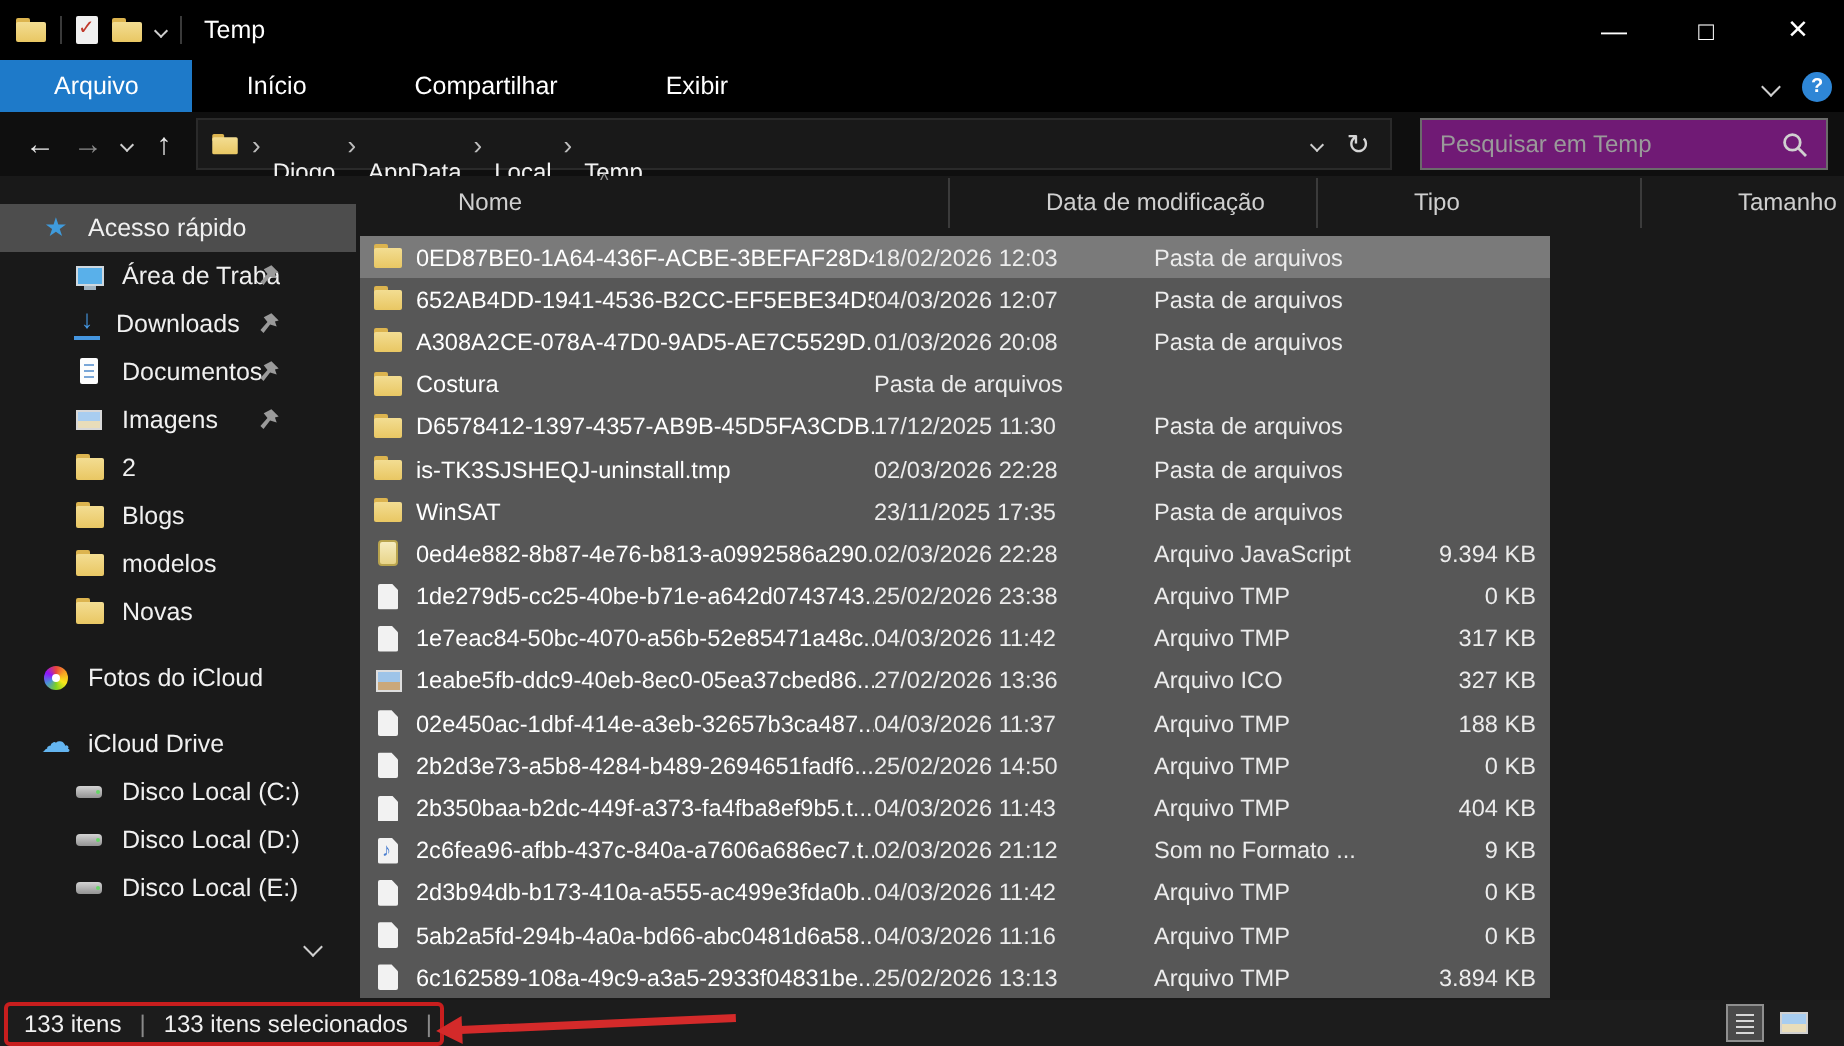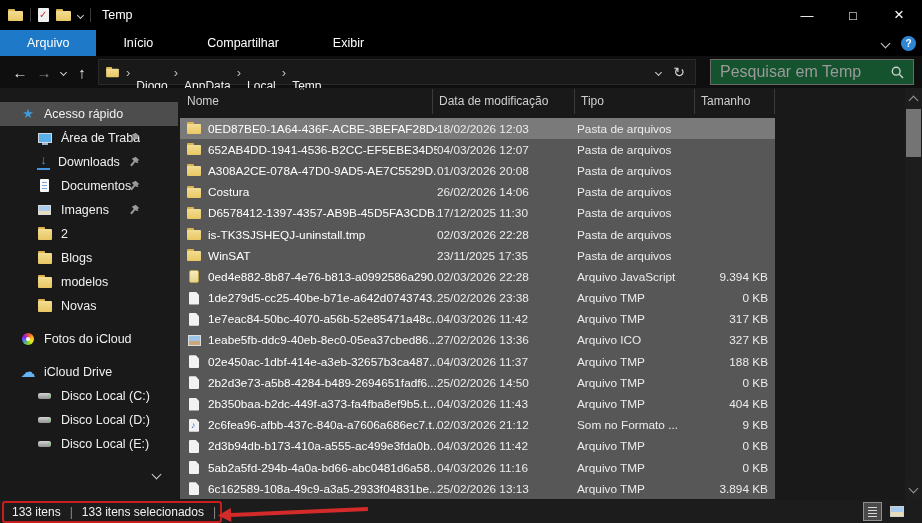--- a/index.html
+++ b/index.html
@@ -33,21 +33,21 @@
   
   .addr{height:32px;background:#0f0f0f;display:flex;align-items:center;padding:0 8px;}
   .nav-ic{width:24px;text-align:center;font-size:15px;color:#e8e8e8;flex:none;}
   .nav-ic.dim{color:#8a8a8a;}
   .nav-drop{width:14px;flex:none;display:flex;justify-content:center;}
   .crumb-field{flex:none;width:584px;height:24px;margin-left:4px;background:#191919;border:1px solid #2a2a2a;display:flex;align-items:center;padding:0 6px;font-size:12px;gap:3px;}
   .crumb-sep{color:#bdbdbd;font-size:13px;padding:0 3px;}
   .crumb{color:#f2f2f2;margin-top:28px;}
   .crumb-right{margin-left:auto;display:flex;align-items:center;gap:12px;padding-right:4px;}
   .refresh{font-size:14px;color:#d5d5d5;}
-  .search-field{flex:1;height:24px;margin-left:14px;background:#14532d;border:1px solid #6b6b6b;display:flex;align-items:center;padding:0 9px;font-size:16px;color:#9a9a9a;}
+  .search-field{flex:1;height:24px;margin-left:14px;background:#701a75;border:1px solid #6b6b6b;display:flex;align-items:center;padding:0 9px;font-size:12px;color:#9a9a9a;}
   .search-field svg{margin-left:auto;}
 
   
   .main{position:relative;height:412px;background:#191919;display:flex;}
 
   
   .sidebar{width:178px;flex:none;padding-top:14px;position:relative;box-sizing:border-box;}
   .side{position:relative;display:flex;align-items:center;height:24px;font-size:12.5px;color:#f0f0f0;}
   .side.lvl0{padding-left:20px;}
   .side.lvl1{padding-left:37px;}
@@ -70,21 +70,21 @@
   .sic-icloud-drive{color:#64b5f0;font-size:15px;line-height:15px;text-align:center;}
   .sic-computer::before{content:"";position:absolute;left:1px;top:2px;width:13px;height:9px;background:#5aabdf;border:1px solid #c8d2da;border-radius:1px;box-sizing:border-box;}
   .sic-computer::after{content:"";position:absolute;left:4px;bottom:2px;width:8px;height:2px;background:#9fb3c2;}
   .sic-drive::before{content:"";position:absolute;left:1px;top:5px;width:13px;height:6px;background:linear-gradient(#d3d3d3,#939393);border-radius:2px;}
   .sic-drive::after{content:"";position:absolute;right:3px;top:7px;width:2px;height:2px;background:#67d667;border-radius:50%;}
   .side-scroll-chev{position:absolute;left:153px;bottom:18px;}
 
   
   .files{flex:1;position:relative;padding-left:2px;}
   .hdr{display:flex;height:27px;align-items:center;font-size:12px;color:#cfcfcf;position:relative;}
-  .hcell{height:25px;line-height:25px;border-right:1px solid #3b3b3b;box-sizing:border-box;white-space:nowrap;}
+  .hcell{height:25px;line-height:25px;border-right:1px solid #3b3b3b;box-sizing:border-box;white-space:nowrap;margin-left:42px;}
   .hcell.h0{width:253px;padding-left:7px;}
   .hcell.h1{width:142px;padding-left:6px;}
   .hcell.h2{width:120px;padding-left:6px;}
   .hcell.h3{width:80px;padding-left:6px;}
   .sort-caret{position:absolute;left:120px;top:-3px;font-size:9px;color:#999;}
   .rows{margin-top:3px;}
   .row{display:flex;align-items:center;width:595px;height:21.2px;background:#575757;color:#fff;font-size:11.8px;padding-left:7px;box-sizing:border-box;}
   .row.focused{background:#7a7a7a;}
   .c-name{flex:none;width:250px;display:flex;align-items:center;gap:6px;white-space:nowrap;overflow:hidden;}
   .c-date{flex:none;width:140px;color:#ececec;}
@@ -295,21 +295,20 @@
             </span>
             <span class="c-date">01/03/2026 20:08</span>
             <span class="c-type">Pasta de arquivos</span>
             <span class="c-size"></span>
           </div>
           <div class="row">
             <span class="c-name">
               <span class="fic fic-folder"></span>
               <span class="file-name">Costura</span>
             </span>
-            <span class="c-date">26/02/2026 14:06</span>
             <span class="c-type">Pasta de arquivos</span>
             <span class="c-size"></span>
           </div>
           <div class="row">
             <span class="c-name">
               <span class="fic fic-folder"></span>
               <span class="file-name">D6578412-1397-4357-AB9B-45D5FA3CDB...</span>
             </span>
             <span class="c-date">17/12/2025 11:30</span>
             <span class="c-type">Pasta de arquivos</span>

